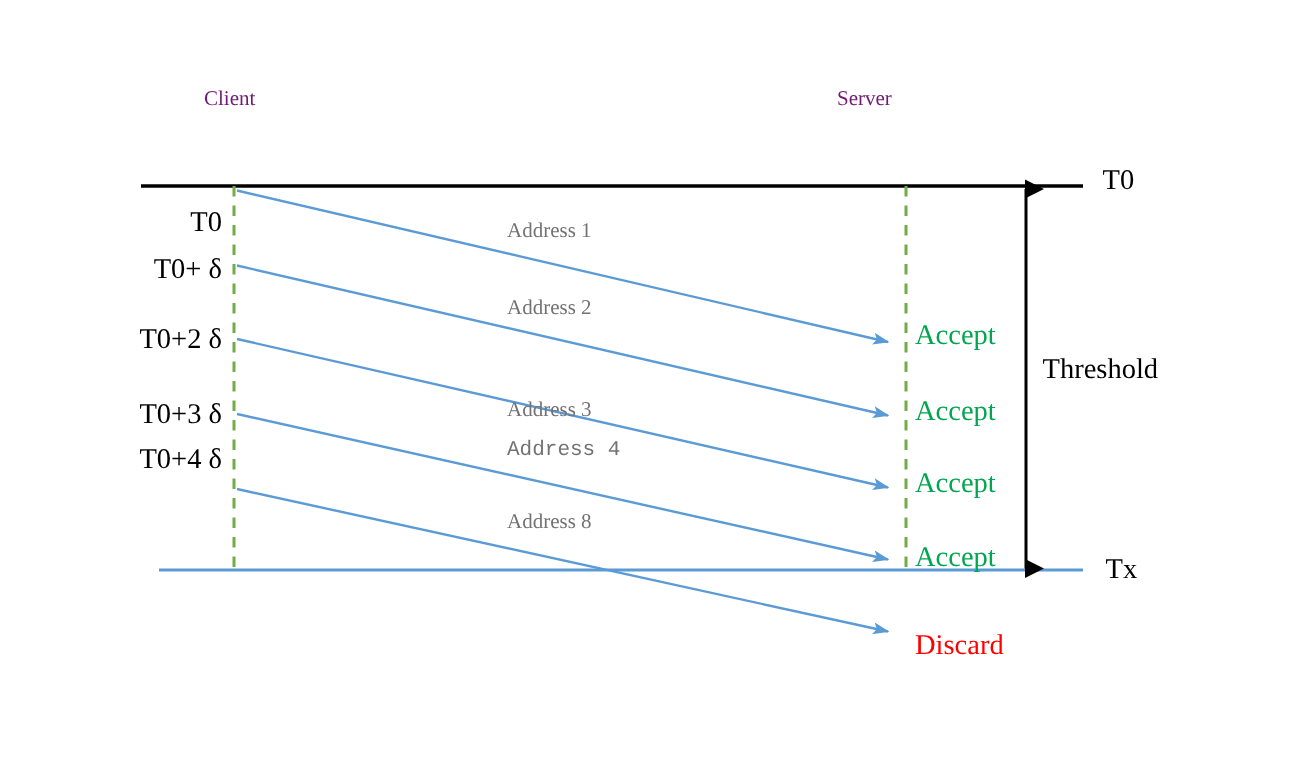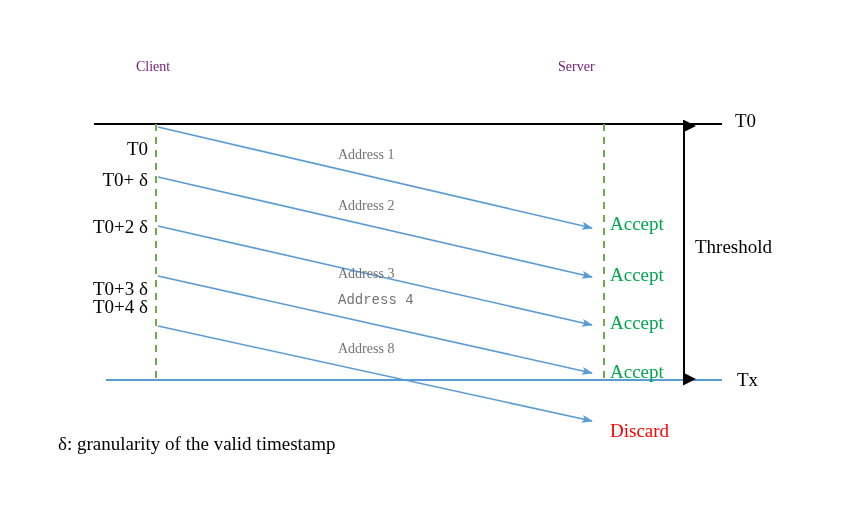--- a/index.html
+++ b/index.html
@@ -99,34 +99,33 @@
 
     <line x1="684" y1="126" x2="684" y2="379" stroke="#000000" stroke-width="2" marker-start="url(#arrowUpBlack)" marker-end="url(#arrowDownBlack)"></line>
   </svg>
 
   <div class="lbl hdr" style="left:136px; top:60px;">Client</div>
   <div class="lbl hdr" style="left:558px; top:60px;">Server</div>
 
   <div class="lbl timelabel" style="left:60px; top:139px; width:88px;">T0</div>
   <div class="lbl timelabel" style="left:60px; top:170px; width:88px;">T0+ δ</div>
   <div class="lbl timelabel" style="left:60px; top:217px; width:88px;">T0+2 δ</div>
-  <div class="lbl timelabel" style="left:60px; top:267px; width:88px;margin-top:12px;">T0+3 δ</div>
+  <div class="lbl timelabel" style="left:60px; top:267px; width:88px;">T0+3 δ</div>
   <div class="lbl timelabel" style="left:60px; top:297px; width:88px;">T0+4 δ</div>
 
   <div class="lbl addr" style="left:338px; top:148px;">Address 1</div>
   <div class="lbl addr" style="left:338px; top:199px;">Address 2</div>
   <div class="lbl addr" style="left:338px; top:247px;margin-top:20px;">Address 3</div>
   <div class="lbl addr" style="left:338px; top:293px;font-family:Liberation Mono, monospace;">Address 4</div>
   <div class="lbl addr" style="left:338px; top:342px;">Address 8</div>
 
   <div class="lbl accept" style="left:610px; top:214px;">Accept</div>
   <div class="lbl accept" style="left:610px; top:265px;">Accept</div>
   <div class="lbl accept" style="left:610px; top:313px;">Accept</div>
   <div class="lbl accept" style="left:610px; top:362px;">Accept</div>
   <div class="lbl discard" style="left:610px; top:421px;">Discard</div>
 
   <div class="lbl edge" style="left:735px; top:111px;">T0</div>
   <div class="lbl edge" style="left:737px; top:370px;">Tx</div>
   <div class="lbl edge" style="left:695px; top:237px;text-align:right;">Threshold</div>
 
-  <div class="lbl caption" style="left:58px; top:434px;">δ: granularity of the valid timestamp</div>
 
 </div>
 
 </body></html>

